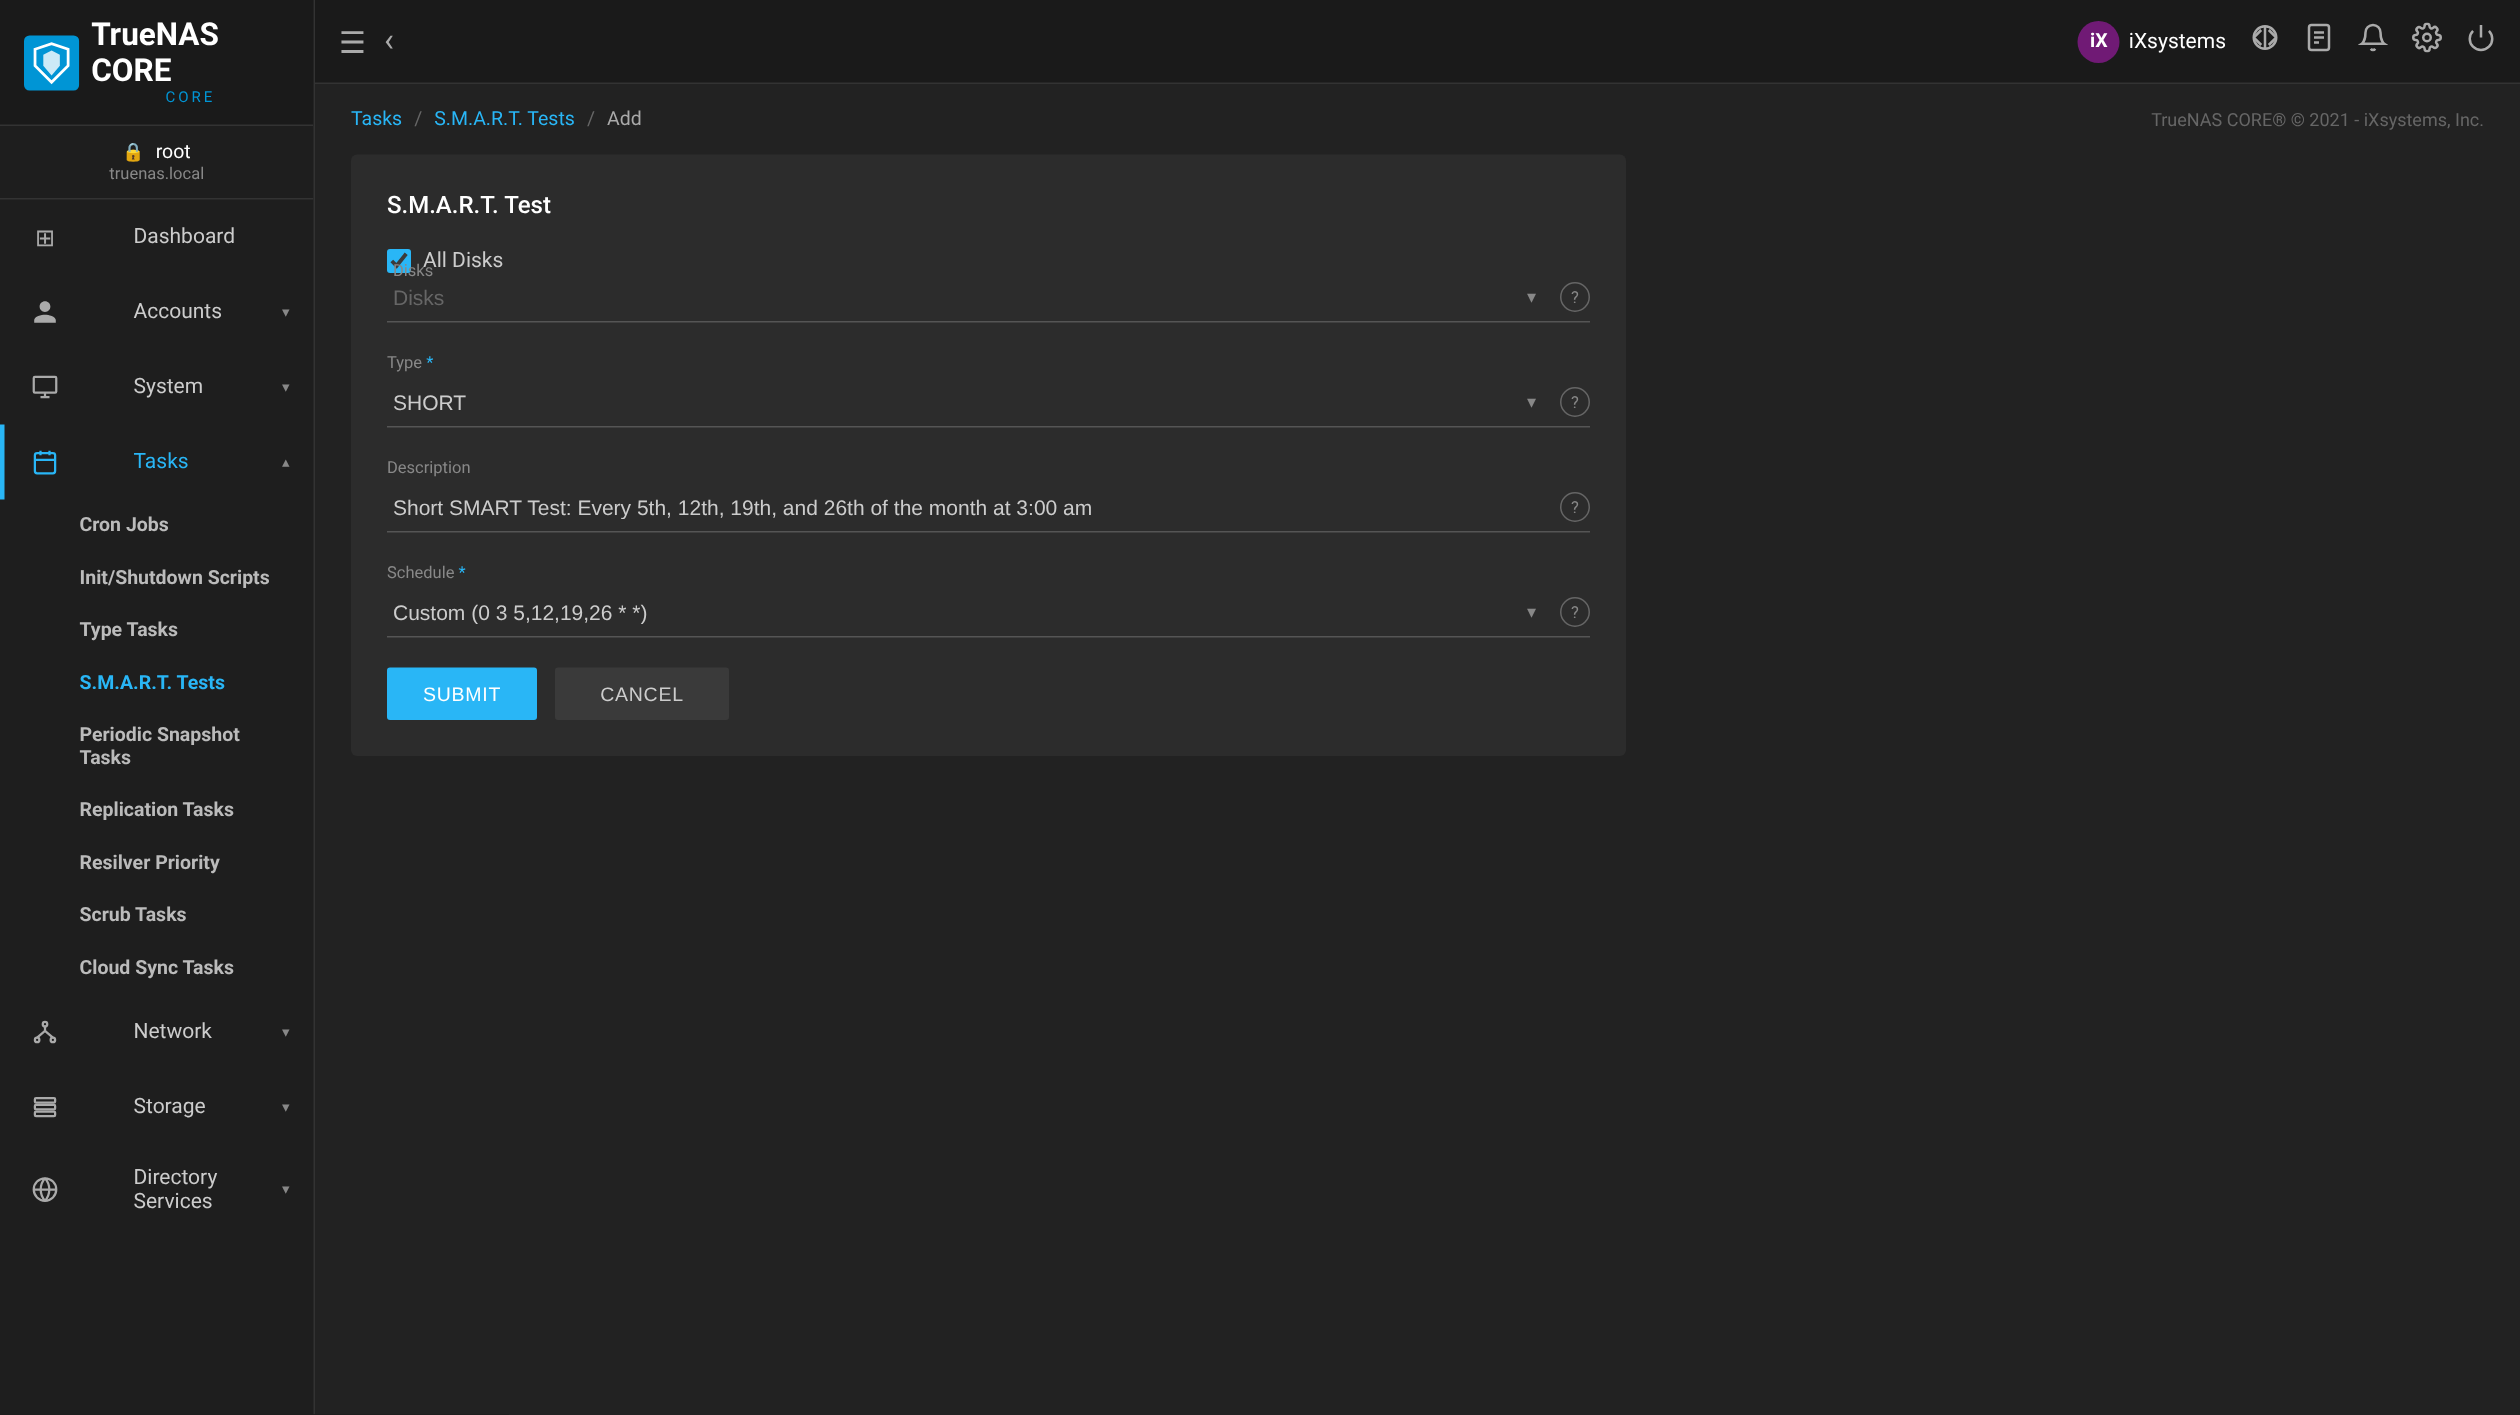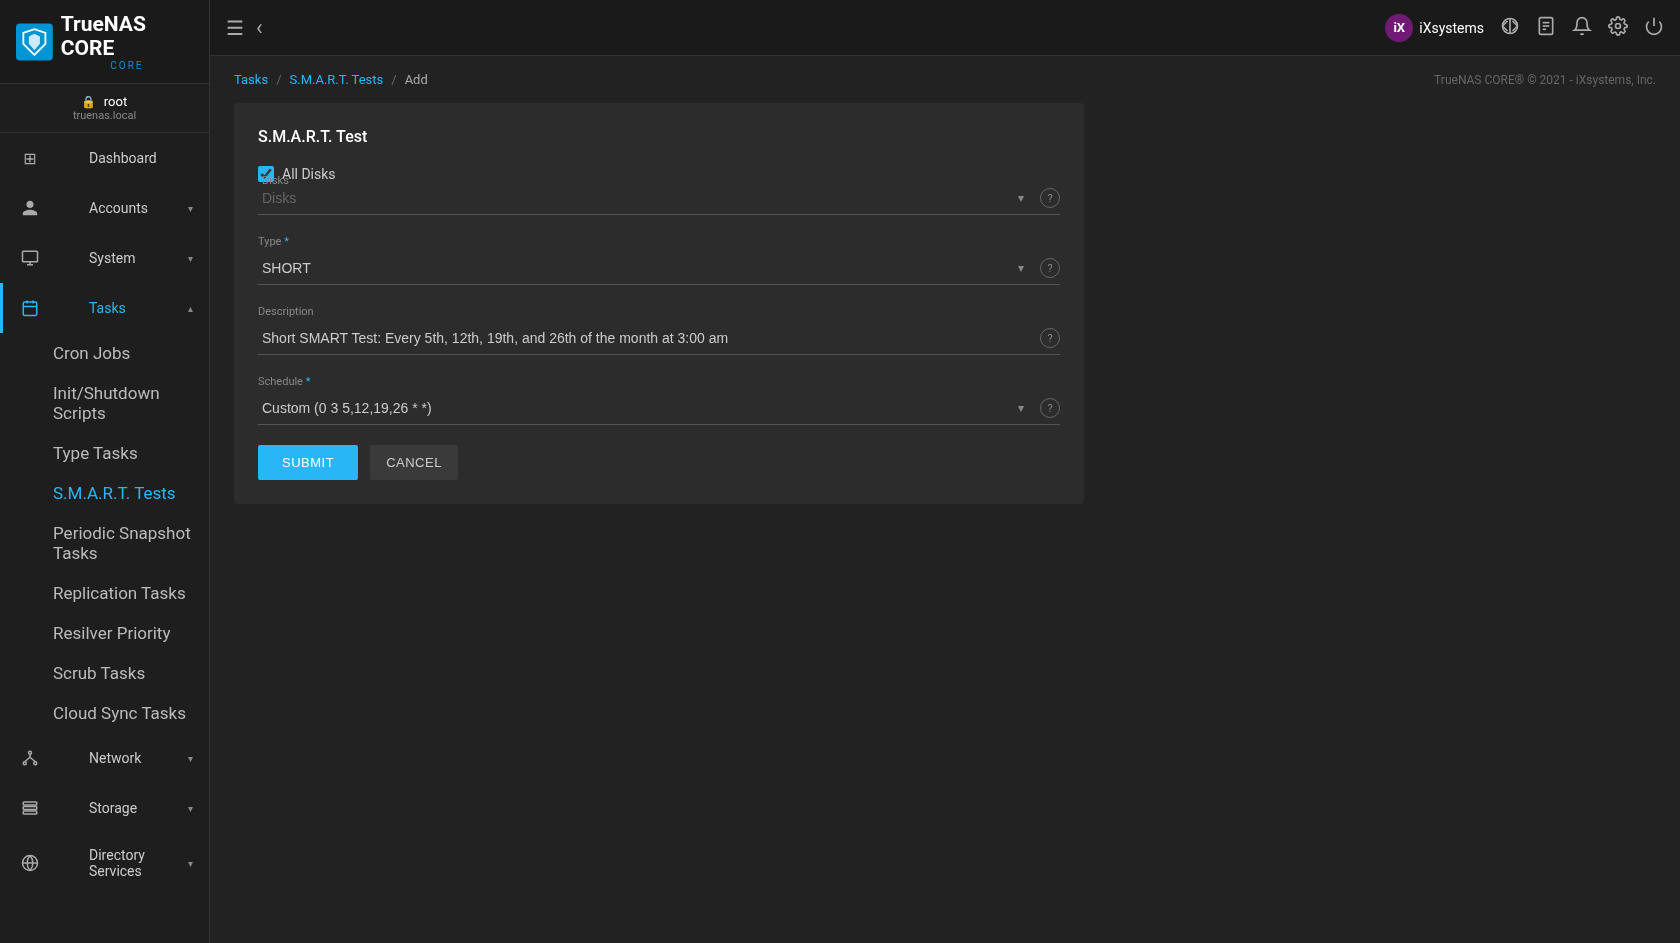--- a/index.html
+++ b/index.html
@@ -57,22 +57,23 @@
     .nav-item.active .nav-icon { color: #29b6f6; }
     .nav-item .nav-label { flex: 1; font-size: 14px; margin-left: 36px; }
     .nav-item .chevron { font-size: 10px; color: #888; }
 
     .sub-nav-item {
       display: flex;
       align-items: center;
       padding: 10px 16px 10px 50px;
       cursor: pointer;
       color: #bbb;
-      font-size: 17px;
+      font-size: 13px;
       border-left: 3px solid transparent;
+      font-weight: bold;
     }
     .sub-nav-item.active { color: #29b6f6; }
 
     
     #main {
       flex: 1;
       display: flex;
       flex-direction: column;
       overflow: hidden;
     }
@@ -215,21 +216,21 @@
       font-weight: 500;
       letter-spacing: 0.5px;
       cursor: pointer;
       border-radius: 2px;
       text-transform: uppercase;
     }
     .btn-cancel {
       background: #3a3a3a;
       color: #ccc;
       border: none;
-      padding: 10px 16px;
+      padding: 10px 30px;
       font-size: 13px;
       font-weight: 500;
       letter-spacing: 0.5px;
       cursor: pointer;
       border-radius: 2px;
       text-transform: uppercase;
     }
 
     
     ::-webkit-scrollbar { width: 6px; }

